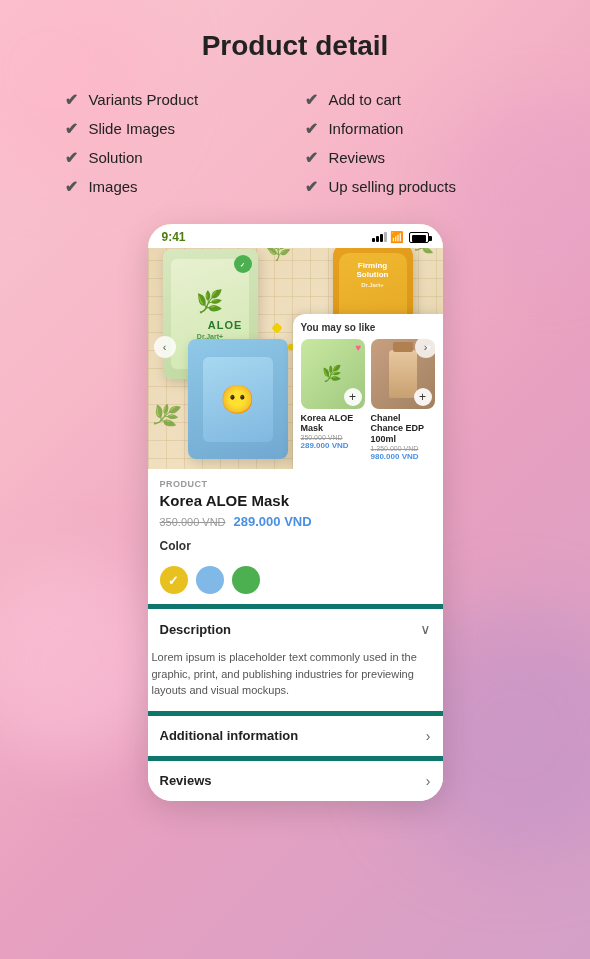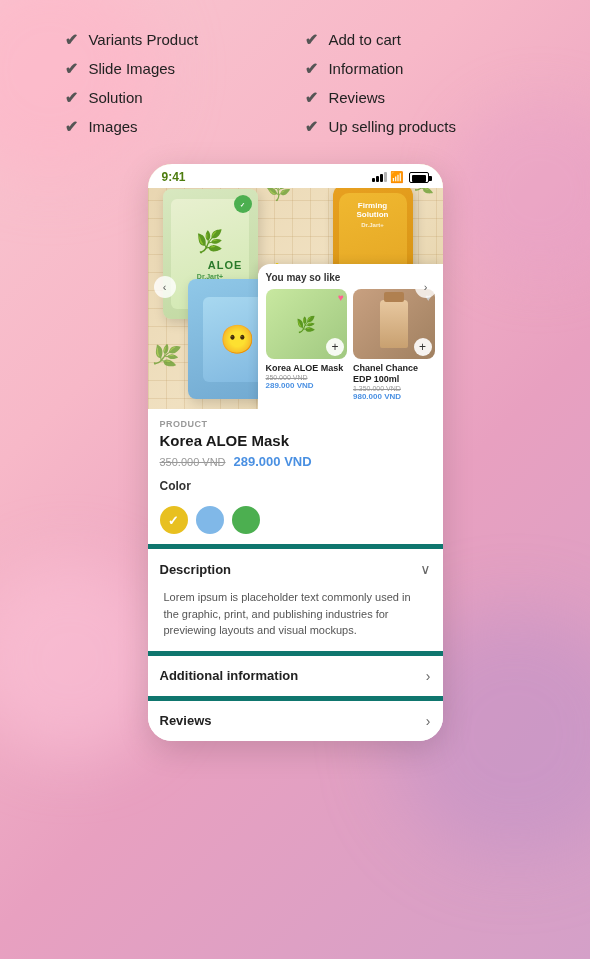--- a/index.html
+++ b/index.html
@@ -303,21 +303,21 @@
       cursor: pointer;
       z-index: 5;
     }
     .nav-left { left: 6px; }
     .nav-right { right: 6px; }
 
     
     .you-may-like {
       position: absolute;
       right: 0; bottom: 0;
-      width: 185px;
+      width: 150px;
       background: #fff;
       border-radius: 12px 0 0 0;
       padding: 8px;
       box-shadow: -2px -2px 10px rgba(0,0,0,0.1);
     }
     .you-may-like-title {
       font-size: 10px;
       font-weight: 600;
       color: #333;
       margin-bottom: 6px;
@@ -474,36 +474,37 @@
     .accordion-title {
       font-size: 13px;
       font-weight: 600;
       color: #222;
     }
     .accordion-icon {
       font-size: 14px;
       color: #666;
     }
     .accordion-content {
-      padding: 0 16px 12px;
+      padding: 0 4px 12px;
       font-size: 11px;
       color: #555;
       line-height: 1.5;
     }
   </style>
 </head>
 <body>
 
 <div class="blob1"></div>
 <div class="blob2"></div>
 <div class="blob3"></div>
 <div class="blob4"></div>
 
 <div class="page-container">
 
+  <h1 class="page-title">Product detail</h1>
 
   <div class="features-grid">
     <div class="feature-item">
       <span class="check-icon">✔</span>
       <span>Variants Product</span>
     </div>
     <div class="feature-item">
       <span class="check-icon">✔</span>
       <span>Add to cart</span>
     </div>

